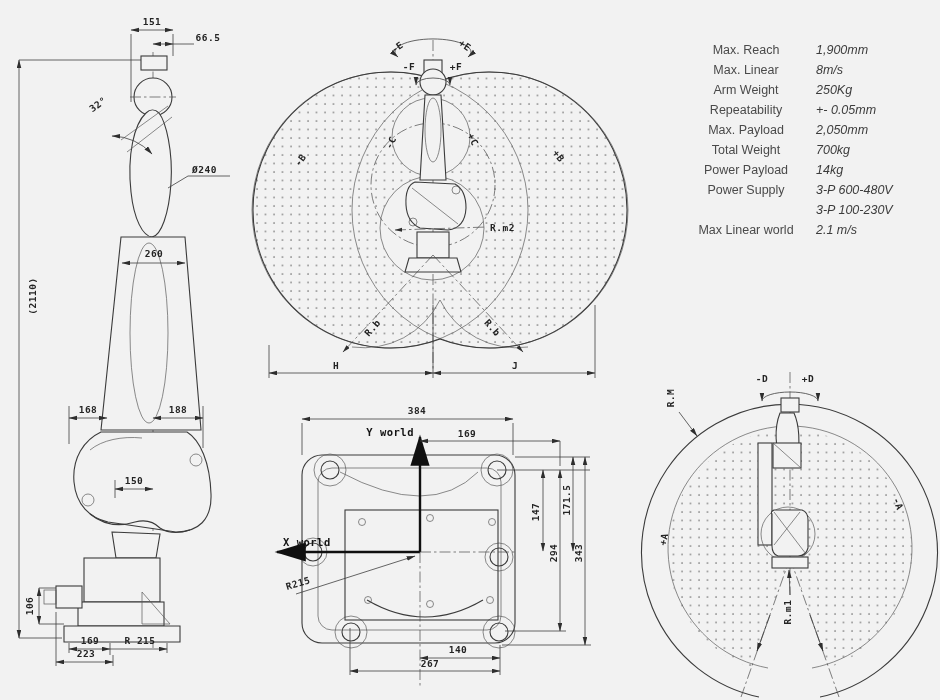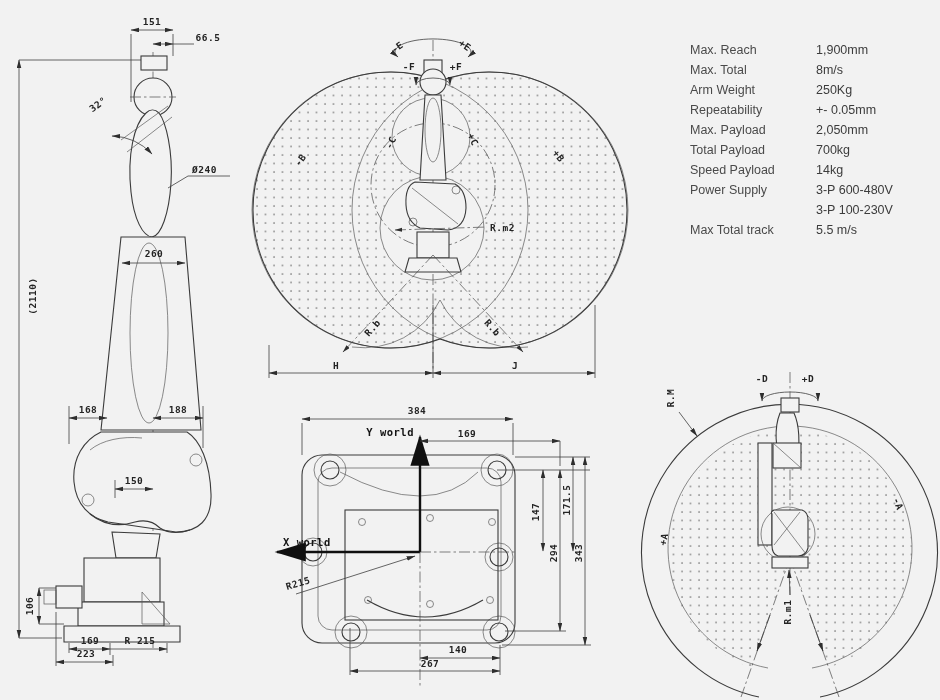--- a/index.html
+++ b/index.html
@@ -12,22 +12,22 @@
   .cl {fill:none;stroke:#4a4a4a;stroke-width:.7;stroke-dasharray:11 3 2.5 3;}
   .dm {fill:none;stroke:#3f3f3f;stroke-width:.8;}
   .bgs{fill:#f2f2f2;stroke:#3b3b3b;stroke-width:1.1;}
   .bg {fill:#f2f2f2;stroke:none;}
   .axis{fill:none;stroke:#101010;stroke-width:2.4;}
   text.d  {font:bold 9.5px "DejaVu Sans Mono",monospace;fill:#242424;letter-spacing:.5px;}
   text.axl{font:bold 10.5px "DejaVu Sans Mono",monospace;fill:#141414;letter-spacing:.5px;}
   
   .specs{position:absolute;left:690px;top:40px;width:246px;display:grid;
          grid-template-columns:112px 1fr;column-gap:14px;font-size:12.5px;line-height:20px;}
-  .spec-label{text-align:left;color:#4a4a4a;}
-  .spec-value{text-align:left;color:#3c3c3c;}
+  .spec-label{text-align:center;color:#4a4a4a;}
+  .spec-value{text-align:left;color:#3c3c3c;font-style:italic;}
 </style>
 </head>
 <body>
 
 <svg width="940" height="700" viewBox="0 0 940 700">
   <defs>
     <marker id="ar" markerWidth="12" markerHeight="8" refX="10.5" refY="3" orient="auto">
       <path d="M0 0L11 3L0 6Z" fill="#2e2e2e"></path>
       </marker>
     <marker id="ars" markerWidth="12" markerHeight="8" refX="10.5" refY="3" orient="auto-start-reverse">
@@ -285,31 +285,31 @@
     <text class="d" transform="rotate(68 895 505)" x="895" y="505" text-anchor="middle">-A</text>
 
     <line class="dm" x1="790" y1="595" x2="789" y2="570" marker-end="url(#ar)"></line>
     <text class="d" transform="rotate(-90 791 612)" x="791" y="612" text-anchor="middle">R.m1</text>
   </g>
 </svg>
 
 <div class="specs">
   <div class="spec-label">Max. Reach</div>
   <div class="spec-value">1,900mm</div>
-  <div class="spec-label">Max. Total</div>
+  <div class="spec-label">Max. Linear</div>
   <div class="spec-value">8m/s</div>
   <div class="spec-label">Arm Weight</div>
   <div class="spec-value">250Kg</div>
   <div class="spec-label">Repeatability</div>
   <div class="spec-value">+- 0.05mm</div>
   <div class="spec-label">Max. Payload</div>
   <div class="spec-value">2,050mm</div>
-  <div class="spec-label">Total Payload</div>
+  <div class="spec-label">Total Weight</div>
   <div class="spec-value">700kg</div>
-  <div class="spec-label">Speed Payload</div>
+  <div class="spec-label">Power Payload</div>
   <div class="spec-value">14kg</div>
   <div class="spec-label">Power Supply</div>
   <div class="spec-value">3-P 600-480V</div>
   <div class="spec-label"></div>
   <div class="spec-value">3-P 100-230V</div>
-  <div class="spec-label">Max Total track</div>
-  <div class="spec-value">5.5 m/s</div>
+  <div class="spec-label">Max Linear world</div>
+  <div class="spec-value">2.1 m/s</div>
 </div>
 
 </body></html>

